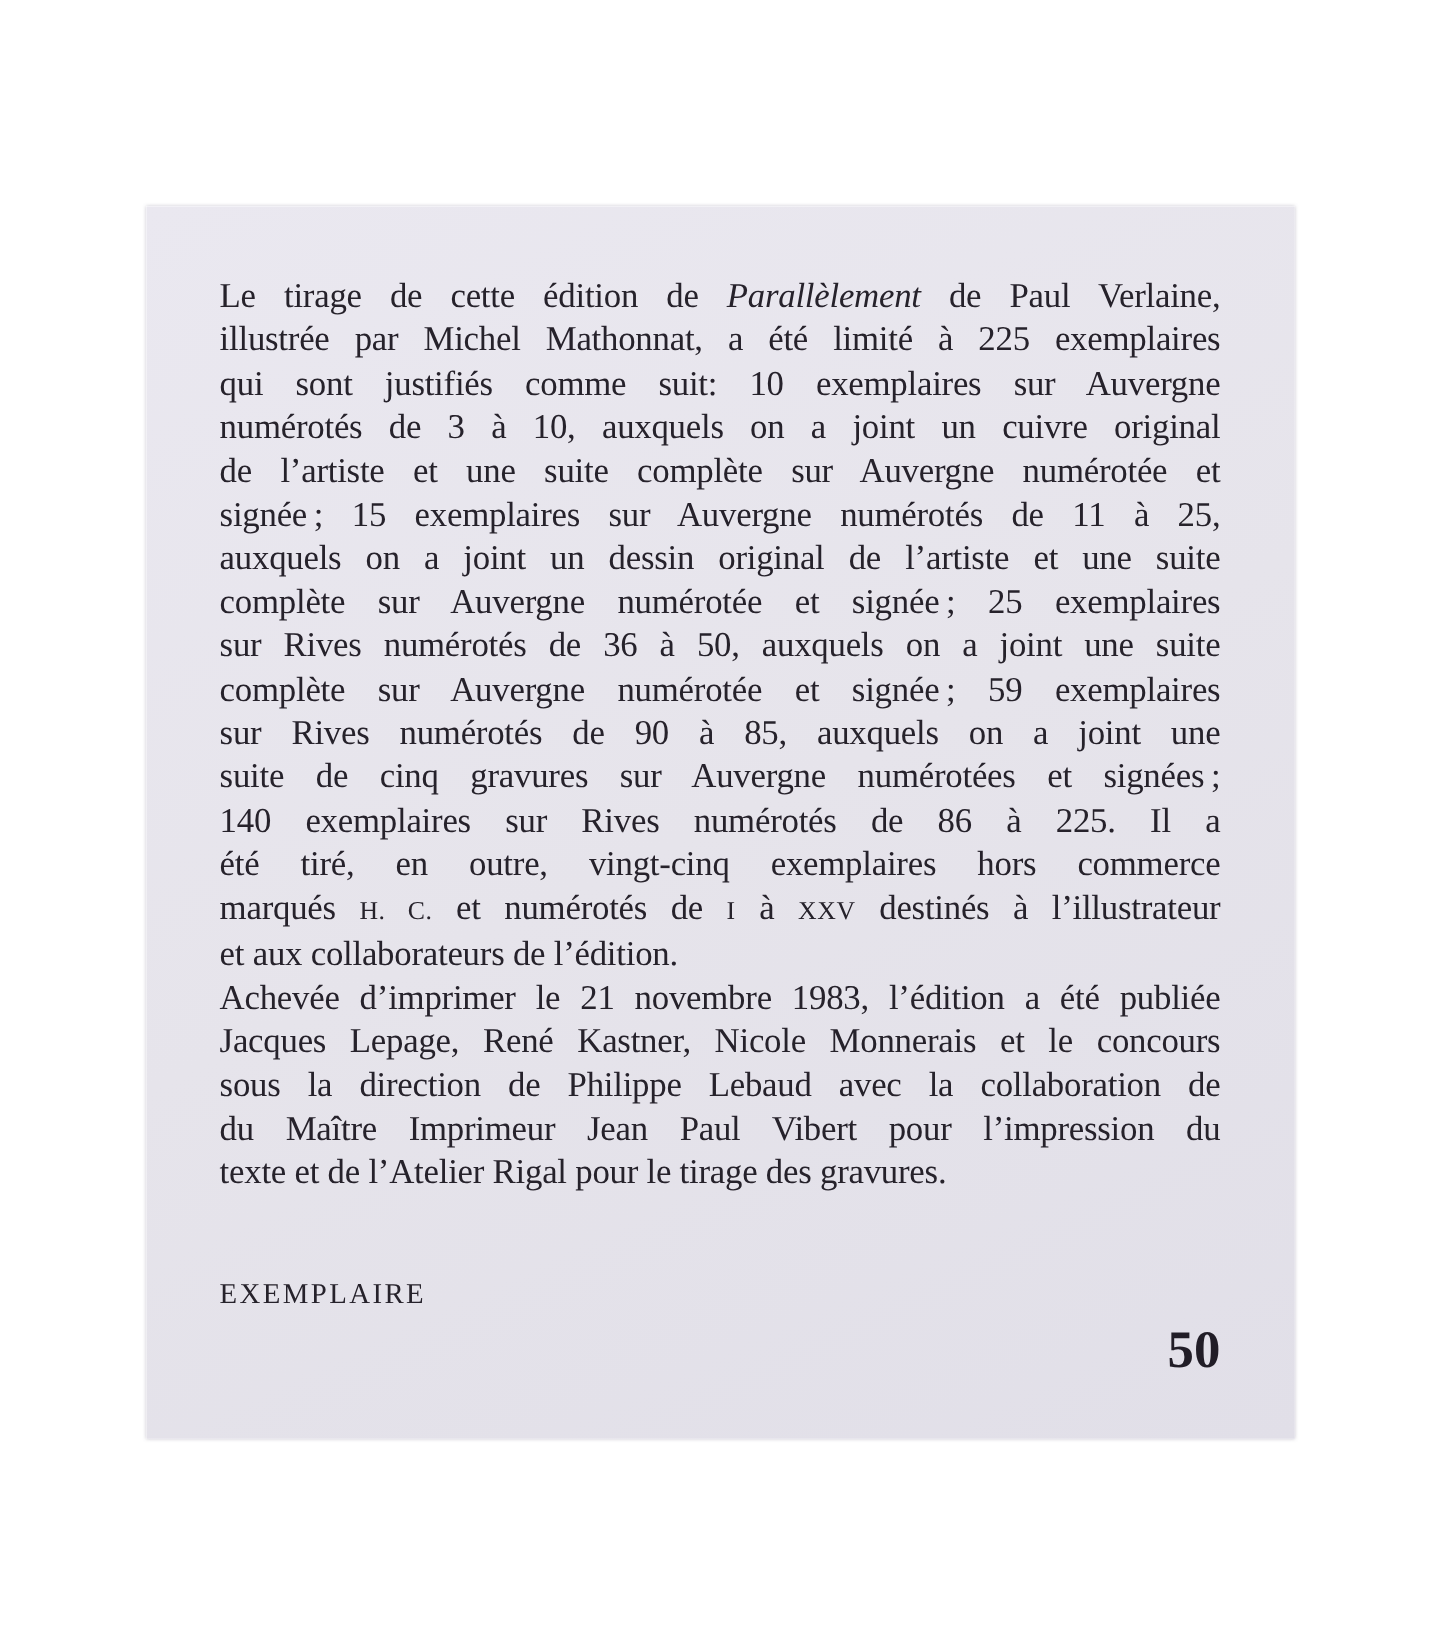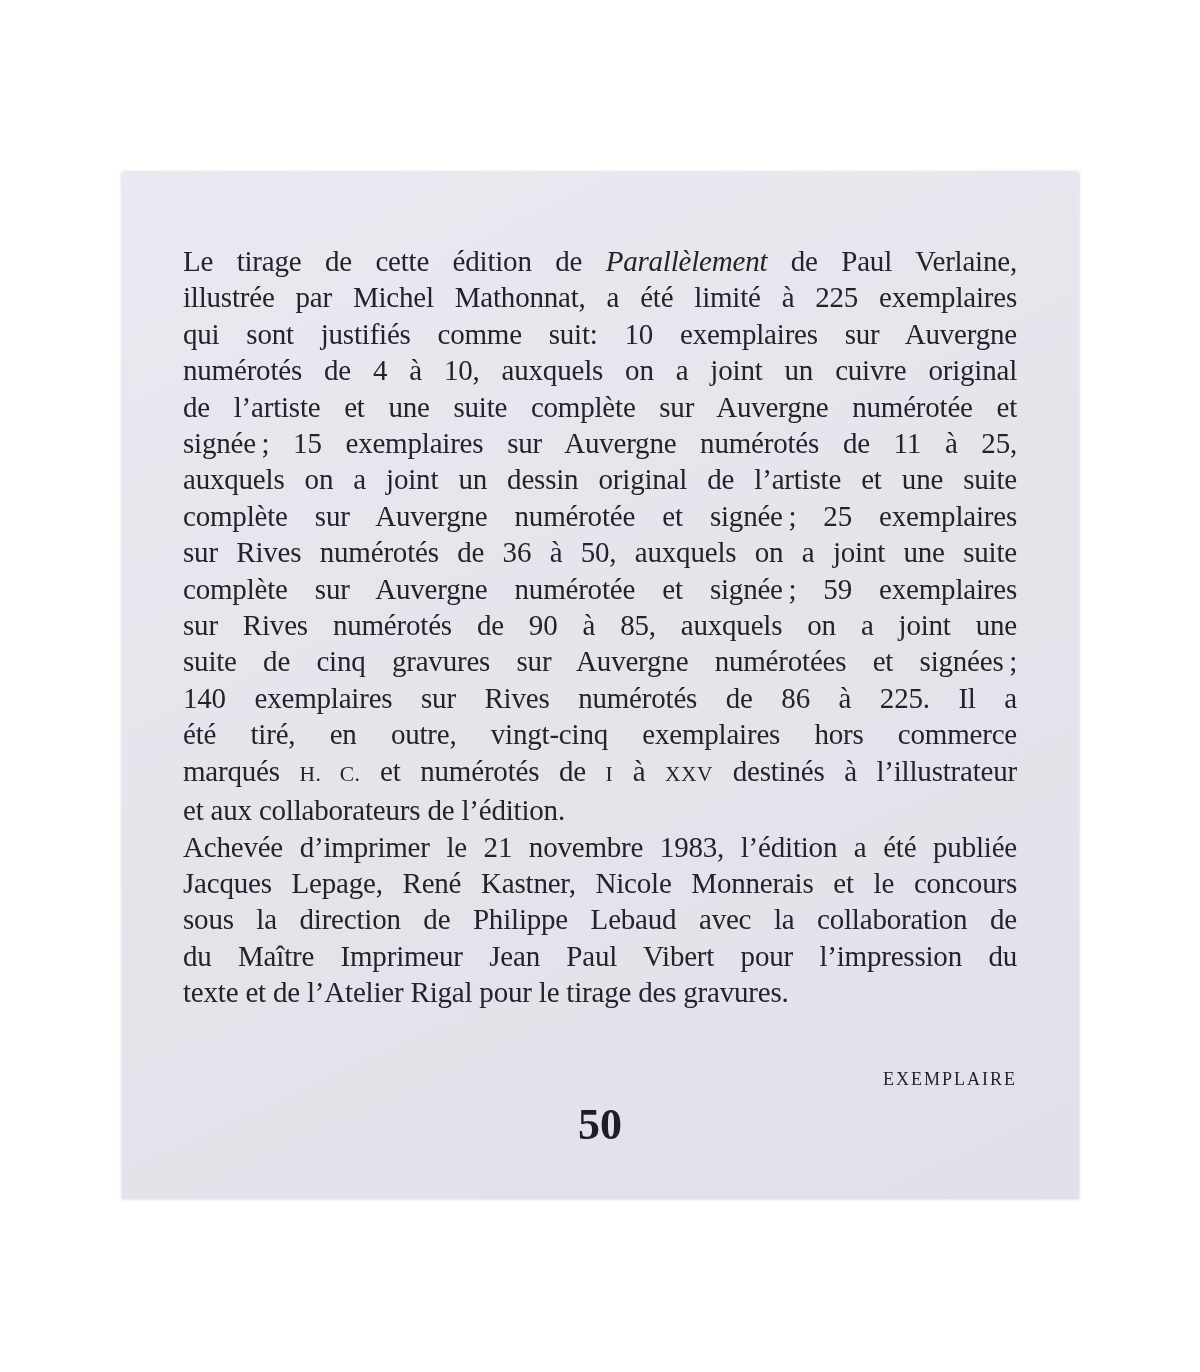--- a/index.html
+++ b/index.html
@@ -16,21 +16,21 @@
     left: 122px;
     top: 172px;
     width: 957px;
     height: 1027px;
     background: linear-gradient(155deg, #eae8f0 0%, #e6e4eb 50%, #e1dfe8 100%);
     box-shadow: 0 0 3px rgba(110,105,130,0.35);
   }
   .text-block {
     position: absolute;
     left: 61px;
-    top: 71px;
+    top: 57px;
     width: 834px;
     color: #26222b;
   }
   .line {
     margin: 0;
     font-size: 29px;
     line-height: 36.4px;
     letter-spacing: -0.2px;
     text-align: justify;
     text-align-last: justify;
@@ -38,49 +38,49 @@
   .line.para-end {
     text-align-last: left;
   }
   .title-italic { font-style: italic; }
   .sc { font-size: 0.74em; letter-spacing: 0.5px; }
   .exemplaire {
     position: absolute;
     left: 61px;
     top: 893px;
     width: 834px;
-    text-align: right;
-    font-size: 18px;
+    text-align: left;
+    font-size: 24px;
     line-height: 28px;
     letter-spacing: 2px;
     color: #26222b;
   }
   .copy-number {
     position: absolute;
     left: 61px;
     top: 929px;
     width: 834px;
-    text-align: center;
+    text-align: right;
     font-size: 44px;
     line-height: 48px;
     font-weight: bold;
     color: #211d27;
   }
 </style>
 </head>
 <body>
 
 <div class="stage">
   <div class="paper">
 
     <div class="text-block">
       <p class="line"><span>Le tirage de cette édition de </span><span class="title-italic">Parallèlement</span><span> de Paul Verlaine,</span></p>
       <p class="line">illustrée par Michel Mathonnat, a été limité à 225 exemplaires</p>
       <p class="line">qui sont justifiés comme suit: 10 exemplaires sur Auvergne</p>
-      <p class="line">numérotés de 4 à 10, auxquels on a joint un cuivre original</p>
+      <p class="line">numérotés de 3 à 10, auxquels on a joint un cuivre original</p>
       <p class="line">de l’artiste et une suite complète sur Auvergne numérotée et</p>
       <p class="line">signée ; 15 exemplaires sur Auvergne numérotés de 11 à 25,</p>
       <p class="line">auxquels on a joint un dessin original de l’artiste et une suite</p>
       <p class="line">complète sur Auvergne numérotée et signée ; 25 exemplaires</p>
       <p class="line">sur Rives numérotés de 36 à 50, auxquels on a joint une suite</p>
       <p class="line">complète sur Auvergne numérotée et signée ; 59 exemplaires</p>
       <p class="line">sur Rives numérotés de 90 à 85, auxquels on a joint une</p>
       <p class="line">suite de cinq gravures sur Auvergne numérotées et signées ;</p>
       <p class="line">140 exemplaires sur Rives numérotés de 86 à 225. Il a</p>
       <p class="line">été tiré, en outre, vingt-cinq exemplaires hors commerce</p>

